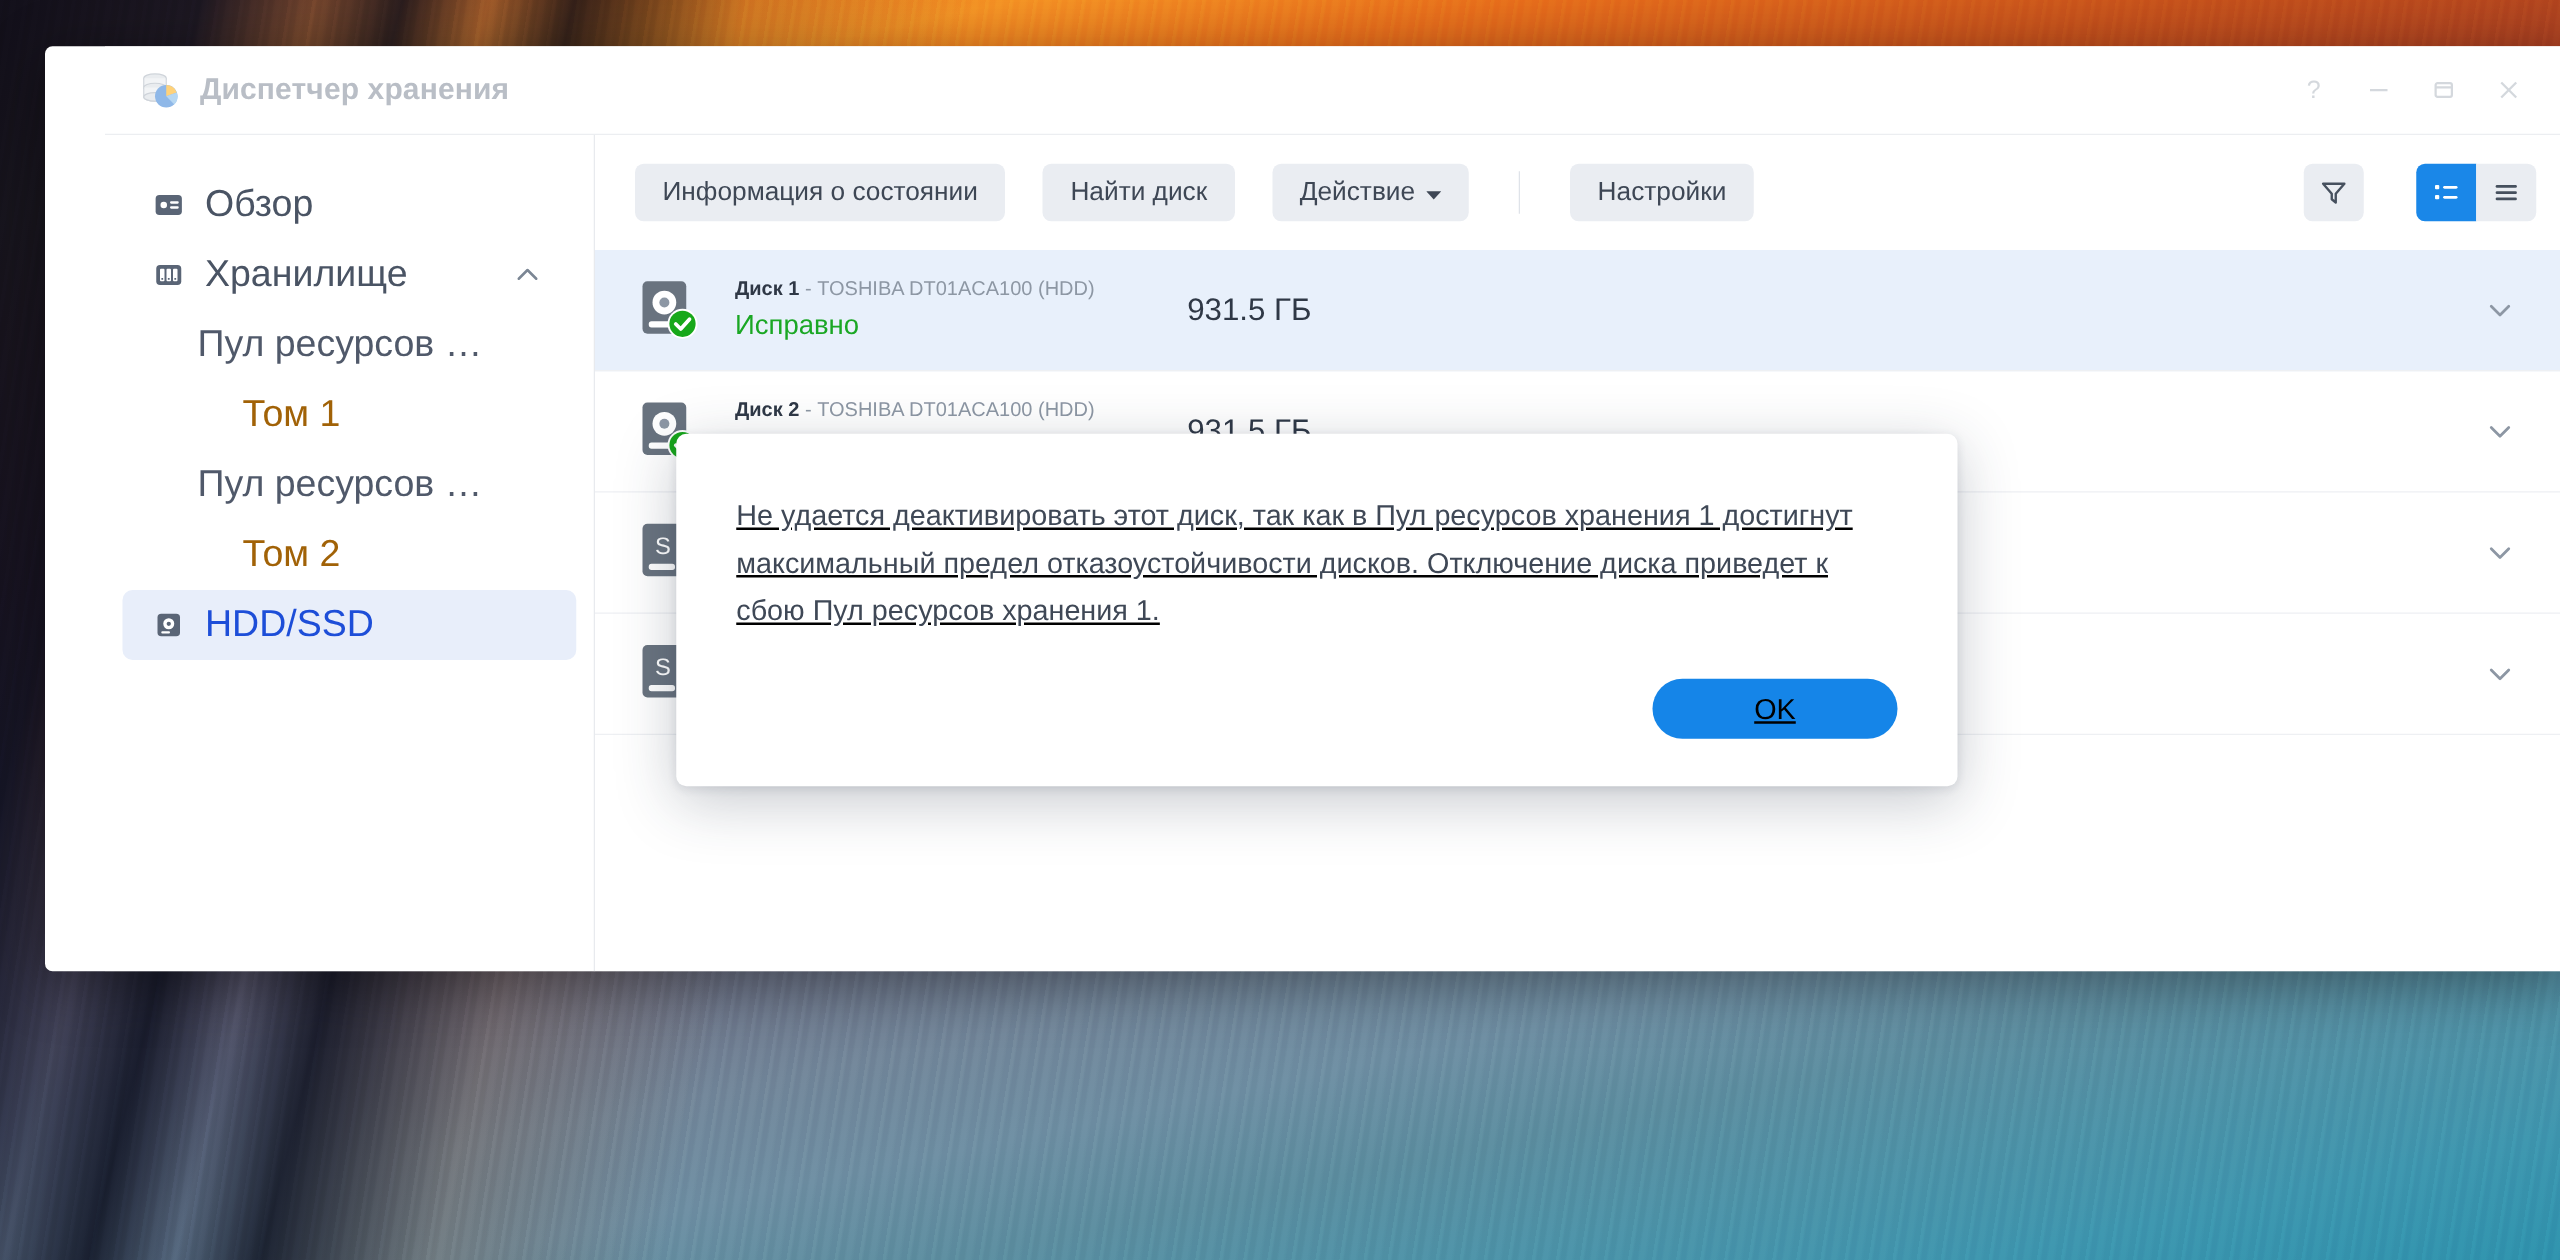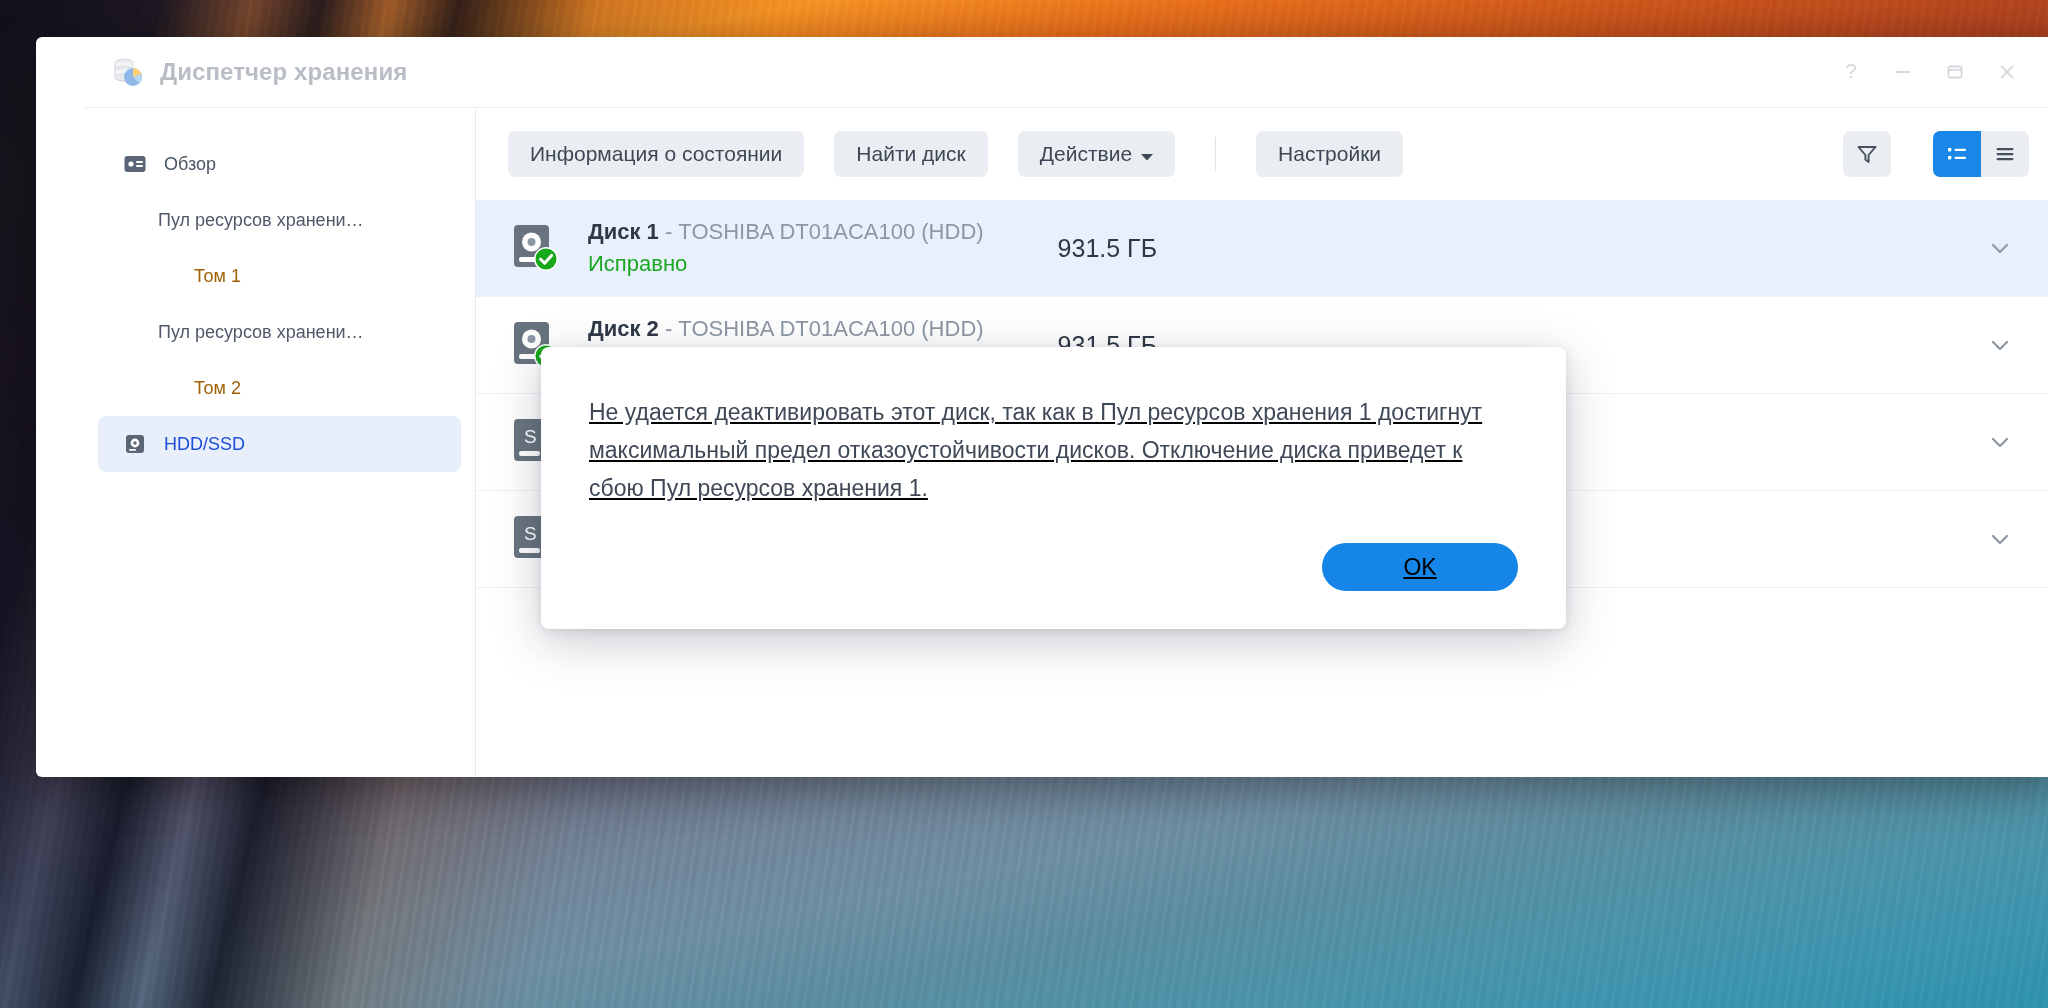--- a/index.html
+++ b/index.html
@@ -136,21 +136,21 @@
     box-sizing: border-box;
   }
   .nav-item {
     display: flex;
     align-items: center;
     height: 56px;
     margin: 0 14px;
     padding-left: 24px;
     border-radius: 8px;
     color: #4a5464;
-    font-size: 18px;
+    font-size: 30px;
     box-sizing: border-box;
     cursor: default;
     position: relative;
   }
   .nav-item .nav-icon {
     width: 26px; height: 26px;
     margin-right: 16px;
     flex: 0 0 auto;
     display: flex; align-items: center; justify-content: center;
     color: #5a6576;
@@ -237,21 +237,21 @@
     cursor: default;
   }
   .disk-row.selected { background: #e8f0fb; }
   .disk-icon-wrap {
     width: 54px; height: 54px;
     margin-right: 24px;
     position: relative;
     flex: 0 0 auto;
   }
   .disk-text { display: flex; flex-direction: column; gap: 6px; min-width: 0; }
-  .disk-line1 { font-size: 22px; color: #8d97a4; white-space: nowrap; }
+  .disk-line1 { font-size: 16px; color: #8d97a4; white-space: nowrap; }
   .disk-line1 b { color: #2f3846; font-weight: bold; }
   .disk-status { font-size: 22px; color: #1aa724; }
   .disk-size {
     font-size: 25px;
     color: #2f3846;
     margin-left: 74px;
     white-space: nowrap;
   }
   .row-chevron {
     position: absolute;
@@ -357,20 +357,39 @@
           <svg width="24" height="24" viewBox="0 0 24 24">
             <rect x="1.5" y="4" width="21" height="16" rx="3" fill="#5a6576"></rect>
             <circle cx="8" cy="12" r="2.6" fill="#ffffff"></circle>
             <rect x="13" y="9" width="7" height="1.9" rx="0.9" fill="#ffffff"></rect>
             <rect x="13" y="13" width="7" height="1.9" rx="0.9" fill="#ffffff"></rect>
           </svg>
         </span>
         <span class="nav-label">Обзор</span>
       </div>
 
+      <div class="nav-item">
+        <span class="nav-icon">
+          <svg width="24" height="24" viewBox="0 0 24 24">
+            <rect x="2" y="4" width="20" height="16" rx="3" fill="#5a6576"></rect>
+            <rect x="5" y="7" width="3.6" height="10" rx="0.8" fill="#ffffff"></rect>
+            <rect x="10.2" y="7" width="3.6" height="10" rx="0.8" fill="#ffffff"></rect>
+            <rect x="15.4" y="7" width="3.6" height="10" rx="0.8" fill="#ffffff"></rect>
+            <rect x="6.1" y="14.4" width="1.4" height="1.4" fill="#5a6576"></rect>
+            <rect x="11.3" y="14.4" width="1.4" height="1.4" fill="#5a6576"></rect>
+            <rect x="16.5" y="14.4" width="1.4" height="1.4" fill="#5a6576"></rect>
+          </svg>
+        </span>
+        <span class="nav-label">Хранилище</span>
+        <span class="chev-up">
+          <svg width="22" height="22" viewBox="0 0 22 22">
+              <polyline points="4,14 11,7 18,14" fill="none" stroke="#7b8694" stroke-width="2" stroke-linecap="round" stroke-linejoin="round"></polyline>
+            </svg>
+        </span>
+      </div>
 
       <div class="nav-item level1">
         <span class="nav-label">Пул ресурсов хранени…</span>
       </div>
 
       <div class="nav-item level2">
         <span class="nav-label">Том 1</span>
       </div>
 
       <div class="nav-item level1">

